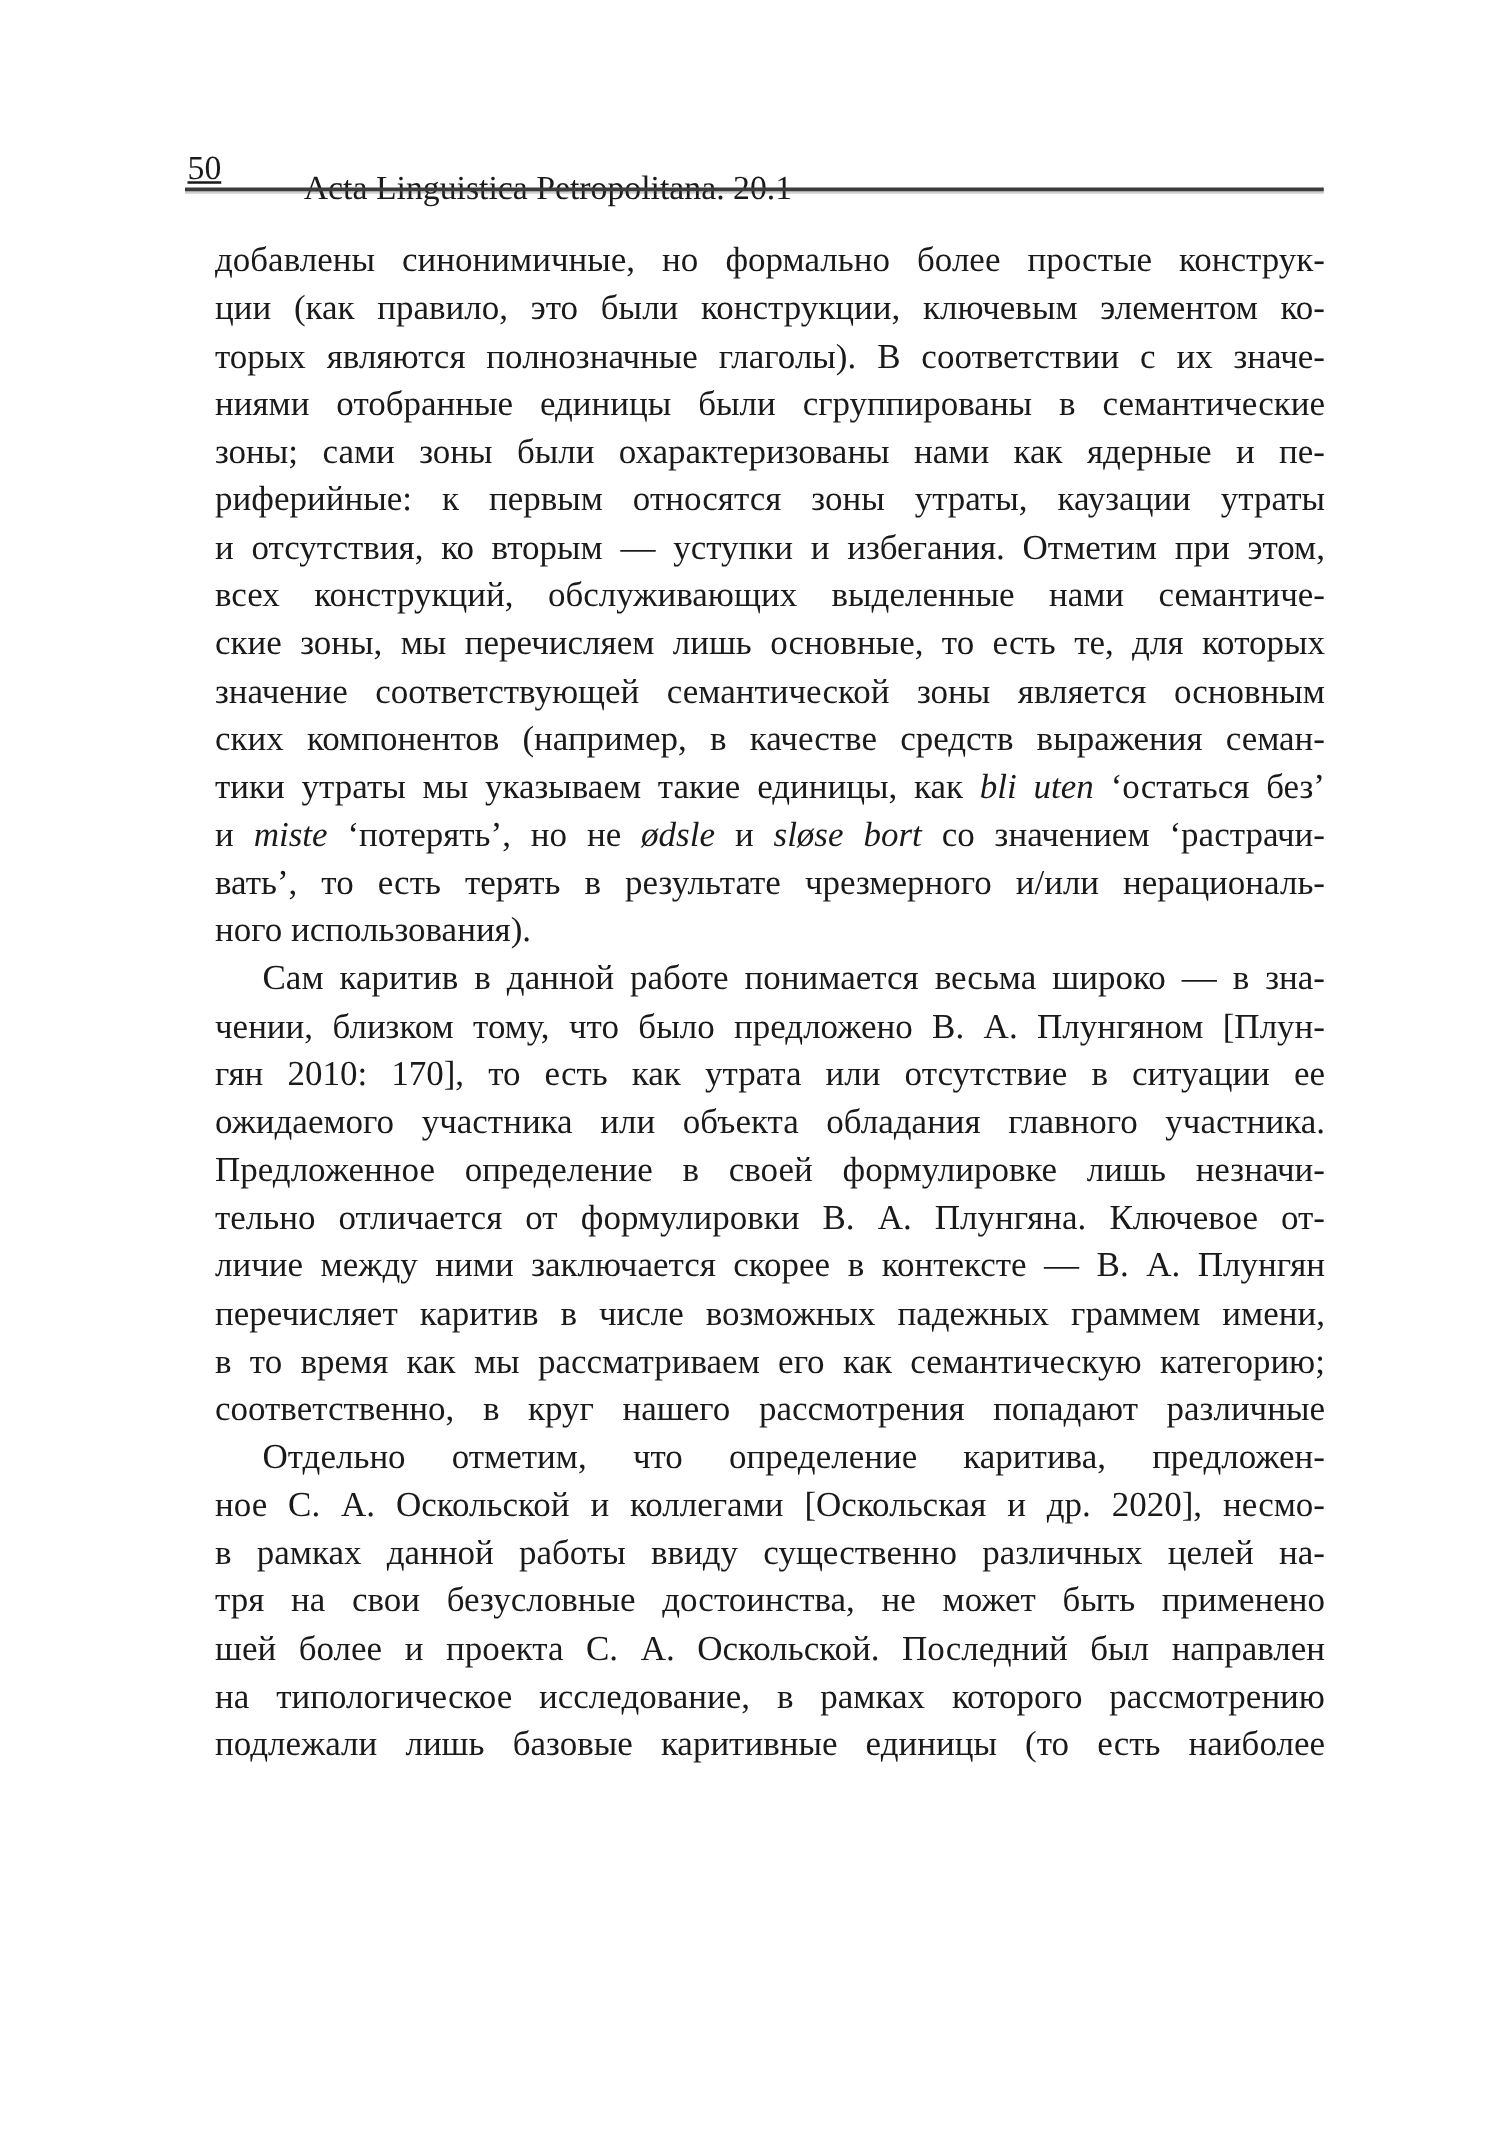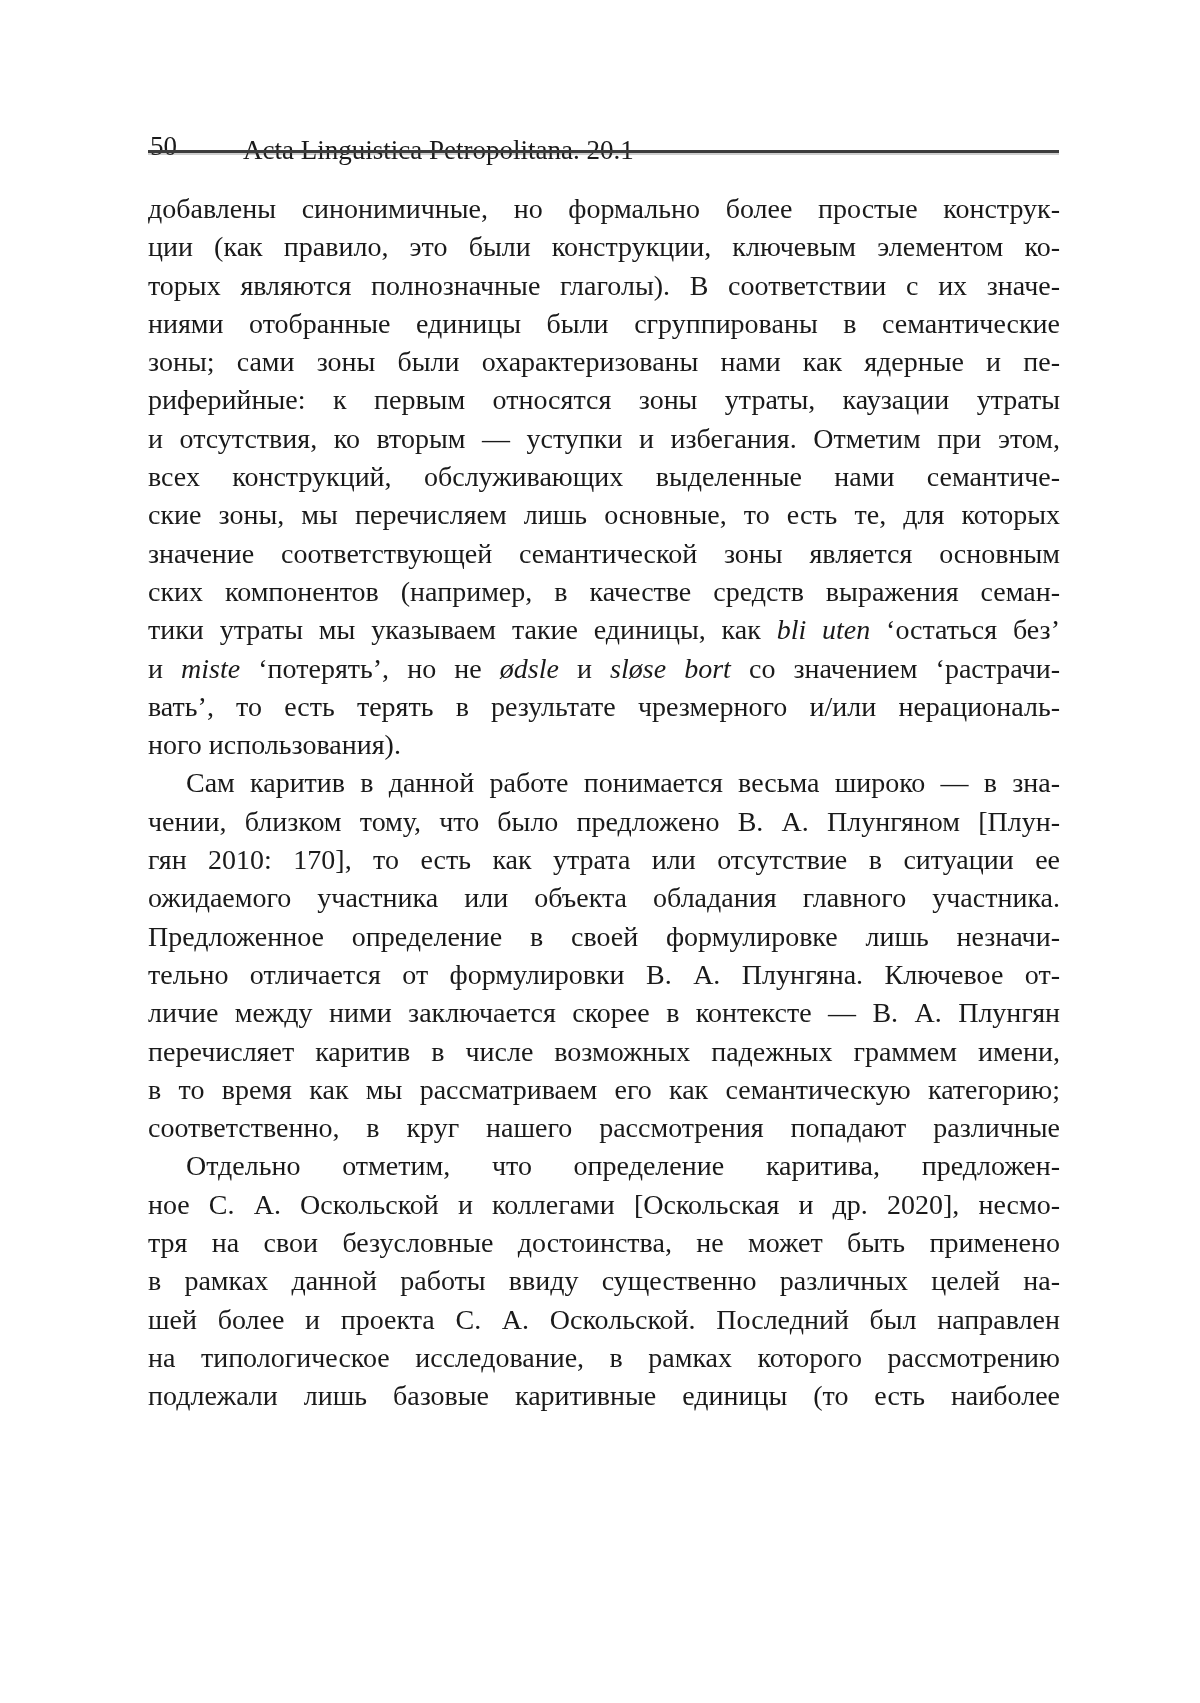--- a/index.html
+++ b/index.html
@@ -21,21 +21,22 @@
     top: 119px;
     width: 912px;
     height: 32px;
     font-size: 27px;
     line-height: 30px;
     white-space: nowrap;
   }
   .page-number {
     position: absolute;
     left: 2px;
-    top: 12px;
+    top: 0;
+    text-decoration: underline;
   }
   .journal-title {
     position: absolute;
     left: 95px;
     top: 0;
     margin-top: 16px;
   }
   .header-rule {
     position: absolute;
     left: 148px;
@@ -52,20 +53,21 @@
     width: 912px;
     font-size: 28px;
   }
   .line {
     height: 38.3px;
     line-height: 38.3px;
     text-align: justify;
     text-align-last: justify;
     overflow: hidden;
     white-space: normal;
+    margin-left: 24px;
   }
   .line.para-end {
     text-align-last: left;
   }
   .line.indent {
     text-indent: 38px;
   }
   .line i {
     font-style: italic;
   }
@@ -101,18 +103,18 @@
     <div class="line"><span>гян 2010: 170], то есть как утрата или отсутствие в ситуации ее</span></div>
     <div class="line"><span>ожидаемого участника или объекта обладания главного участника.</span></div>
     <div class="line"><span>Предложенное определение в своей формулировке лишь незначи-</span></div>
     <div class="line"><span>тельно отличается от формулировки В. А. Плунгяна. Ключевое от-</span></div>
     <div class="line"><span>личие между ними заключается скорее в контексте — В. А. Плунгян</span></div>
     <div class="line"><span>перечисляет каритив в числе возможных падежных граммем имени,</span></div>
     <div class="line"><span>в то время как мы рассматриваем его как семантическую категорию;</span></div>
     <div class="line"><span>соответственно, в круг нашего рассмотрения попадают различные</span></div>
     <div class="line indent"><span>Отдельно отметим, что определение каритива, предложен-</span></div>
     <div class="line"><span>ное С. А. Оскольской и коллегами [Оскольская и др. 2020], несмо-</span></div>
+    <div class="line"><span>в рамках данной работы ввиду существенно различных целей на-</span></div>
     <div class="line"><span>тря на свои безусловные достоинства, не может быть применено</span></div>
-    <div class="line"><span>в рамках данной работы ввиду существенно различных целей на-</span></div>
     <div class="line"><span>шей более и проекта С. А. Оскольской. Последний был направлен</span></div>
     <div class="line"><span>на типологическое исследование, в рамках которого рассмотрению</span></div>
     <div class="line"><span>подлежали лишь базовые каритивные единицы (то есть наиболее</span></div>
   </main>
 
 </body></html>

